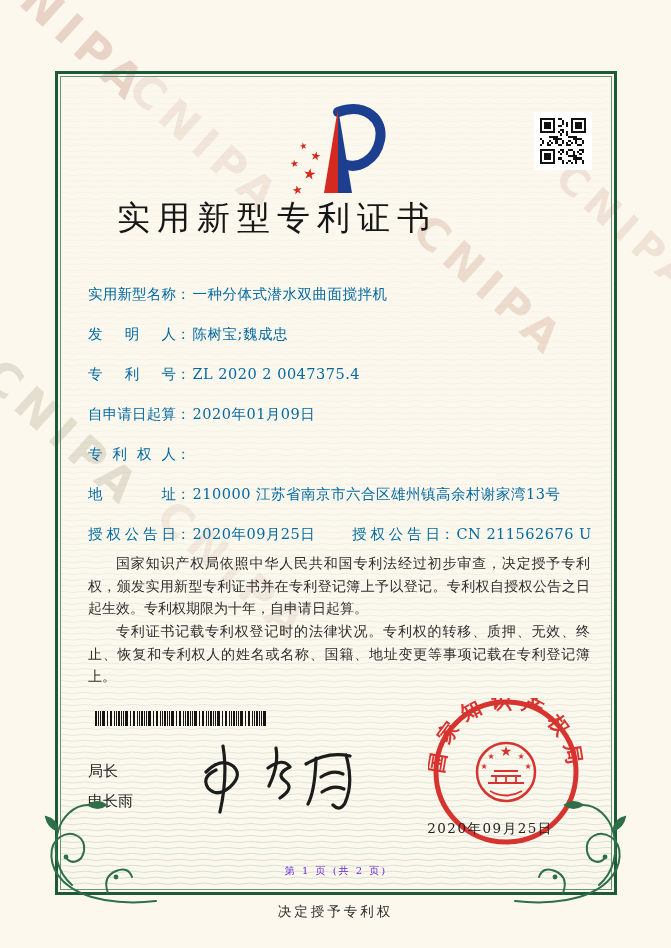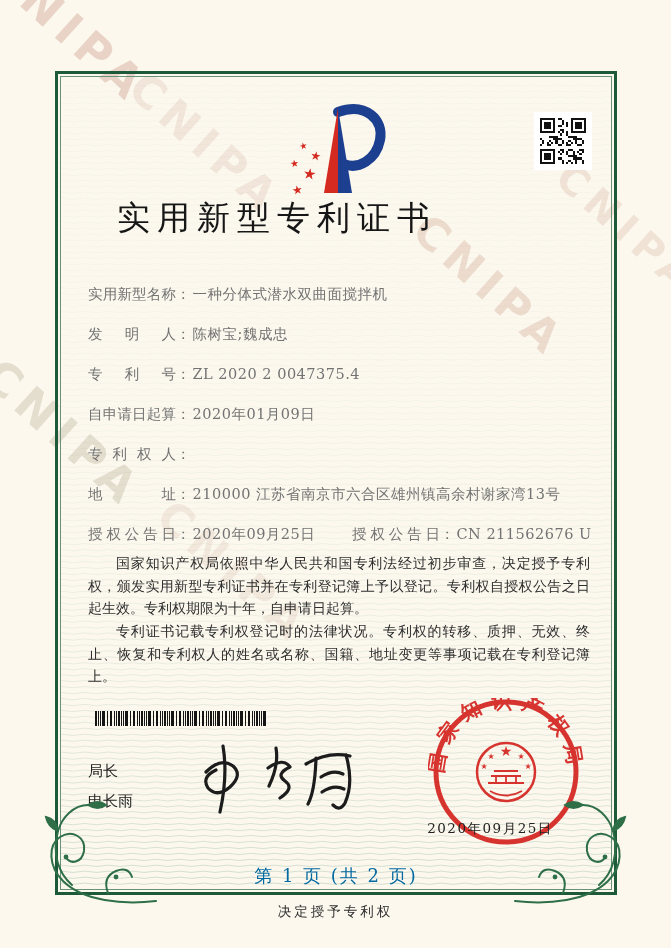--- a/index.html
+++ b/index.html
@@ -24,21 +24,21 @@
   #bg-waves{position:absolute;inset:0;width:100%;height:100%;}
   
   .cert-no{position:absolute;left:88px;top:112px;font-size:14.5px;color:#3a3a3a;letter-spacing:1.5px;}
   .logo{position:absolute;left:262px;top:94px;}
   .qr{position:absolute;left:534px;top:112px;width:58px;height:58px;background:#fff;
       display:flex;align-items:center;justify-content:center;}
   .doc-title{position:absolute;left:55px;top:196px;width:444px;text-align:center;
       font-size:33px;font-weight:400;letter-spacing:7px;color:#161616;}
   
   .fields{position:absolute;left:88px;top:274px;width:504px;}
-  .field-row{height:40px;display:flex;align-items:center;font-size:14.5px;color:#737373;}
+  .field-row{height:40px;display:flex;align-items:center;font-size:14.5px;color:#0369a1;}
   .flabel{display:inline-block;width:88px;text-align:justify;text-align-last:justify;}
   .fcolon{margin:0 2px 0 0;}
   .fval{letter-spacing:.5px;}
   .grant-left{width:264px;display:flex;align-items:center;}
   .grant-right{display:flex;align-items:center;}
   
   .body-text{position:absolute;left:88px;top:552px;width:502px;font-size:14px;
       line-height:1.62;color:#2e2e2e;text-align:justify;}
   .body-text p{margin:0;text-indent:2em;}
   
@@ -46,21 +46,21 @@
   
   .signer{position:absolute;left:88px;top:756px;font-family:"DejaVu Sans","Liberation Sans",sans-serif;
       font-size:15px;color:#222;line-height:30px;}
   .sig-svg{position:absolute;left:188px;top:738px;}
   
   .seal{position:absolute;left:428px;top:698px;}
   .seal-date{position:absolute;left:405px;top:820px;width:170px;text-align:center;
       font-size:13.5px;color:#222;letter-spacing:1.5px;z-index:5;}
   
   .page-info{position:absolute;left:55px;top:864px;width:562px;text-align:center;
-      font-size:18px;color:#0369a1;letter-spacing:2px;}
+      font-size:10px;color:#6d28d9;letter-spacing:2px;}
   .cont-note{position:absolute;left:0;top:903px;width:671px;text-align:center;
       font-size:13.5px;color:#2e2e2e;letter-spacing:3px;}
   .flourish{position:absolute;z-index:3;}
   .fl-left{left:28px;top:793px;}
   .fl-right{left:508px;top:793px;transform:scaleX(-1);}
 </style>
 </head>
 <body>
 
 <div class="page">

